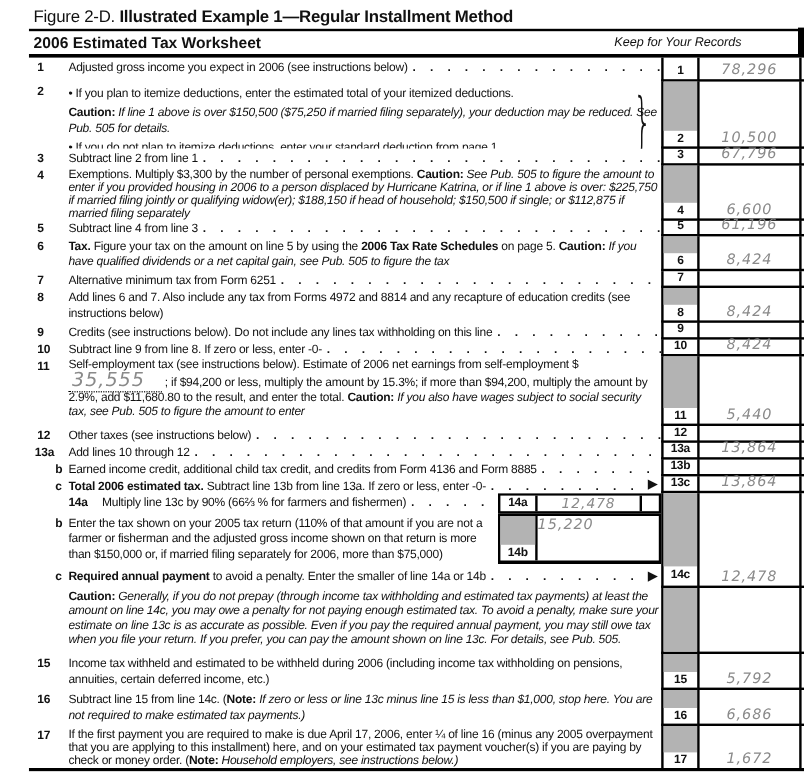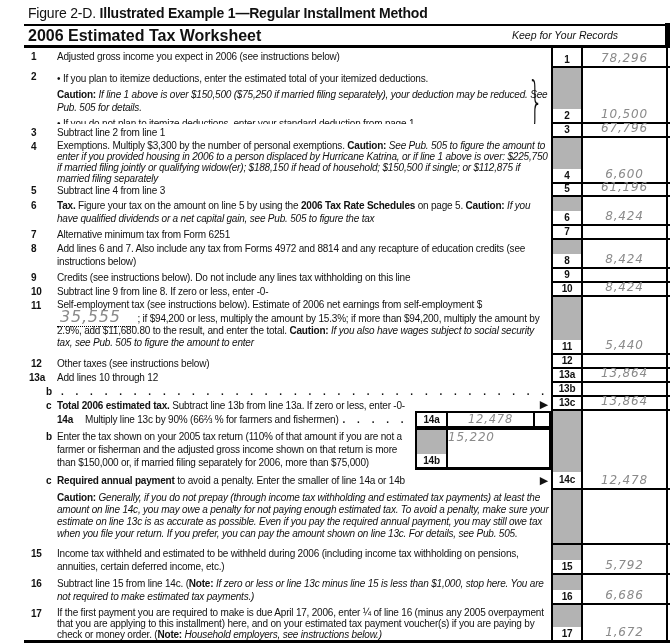--- a/index.html
+++ b/index.html
@@ -4,32 +4,32 @@
 <style>
   html,body{margin:0;padding:0;background:#fff;}
   .page{width:670px;height:643px;background:#fff;position:relative;overflow:hidden;
         font-family:"Liberation Sans","DejaVu Sans",sans-serif;color:#111;
         font-size:10px;line-height:13px;letter-spacing:-0.2px;margin-left:24px;}
   
   .fig-title{height:24px;padding:5px 0 0 4px;font-size:14px;line-height:16px;box-sizing:border-box;}
   .fig-title .bold{font-weight:bold;}
   .ws-header{border-top:2px solid #000;border-bottom:3px solid #000;height:24px;box-sizing:border-box;
              display:flex;align-items:center;justify-content:space-between;padding-left:4px;}
-  .ws-title{font-weight:bold;font-size:16px;letter-spacing:0;}
+  .ws-title{font-weight:bold;font-size:13px;letter-spacing:0;}
   .keep{font-style:italic;font-size:10.5px;margin-right:76px;letter-spacing:0;}
   .pencil-box{position:absolute;top:23px;right:2px;width:27px;height:24px;background:#000;color:#fff;
               display:flex;align-items:center;justify-content:center;font-size:15px;}
   
   .row{display:flex;width:670px;box-sizing:border-box;}
   .main{flex:1;min-width:0;position:relative;display:flex;overflow:hidden;}
   .main.block{display:block;}
   .lnum{width:33px;flex-shrink:0;box-sizing:border-box;padding:2px 0 0 7px;font-weight:bold;}
   .lnum.sub{padding-left:22px;}
   .ltext{flex:1;min-width:0;padding-top:2px;overflow:hidden;}
-  .flexrow{display:flex;flex-direction:column;}
+  .flexrow{display:flex;}
   .flexrow .txt{white-space:nowrap;}
   .lh11{line-height:11px;}
   .lh12{line-height:12px;}
   .ncol,.acol,.ccol{border-left:2px solid #000;border-bottom:2px solid #000;box-sizing:border-box;
                     flex-shrink:0;display:flex;flex-direction:column;justify-content:flex-end;}
   .ncol{width:30px;font-weight:bold;font-size:10px;text-align:center;}
   .acol{width:85px;align-items:center;}
   .ccol{width:28px;border-right:2px solid #000;}
   .noborder{border-bottom:none !important;}
   .shade{flex:1;background:#b3b3b3;width:100%;}
@@ -296,20 +296,21 @@
     <div class="acol">
         <span class="val">13,864</span>
       </div>
     <div class="ccol"></div>
   </div>
 
   <div class="row" style="height:14px">
     <div class="main">
       <div class="lnum sub">b</div>
       <div class="ltext flexrow">
+          <span class="txt">Earned income credit, additional child tax credit, and credits from Form 4136 and Form 8885</span>
           <span class="dots fill">. . . . . . . . . . . . . . . . . . . . . . . . . . . . . . . . . . . . . . . . . . . . . . . . . . . . . . . . . . . .</span>
         </div>
     </div>
     <div class="ncol">
         <div class="nlabel">13b</div>
       </div>
     <div class="acol">
         <span class="val"></span>
       </div>
     <div class="ccol"></div>

